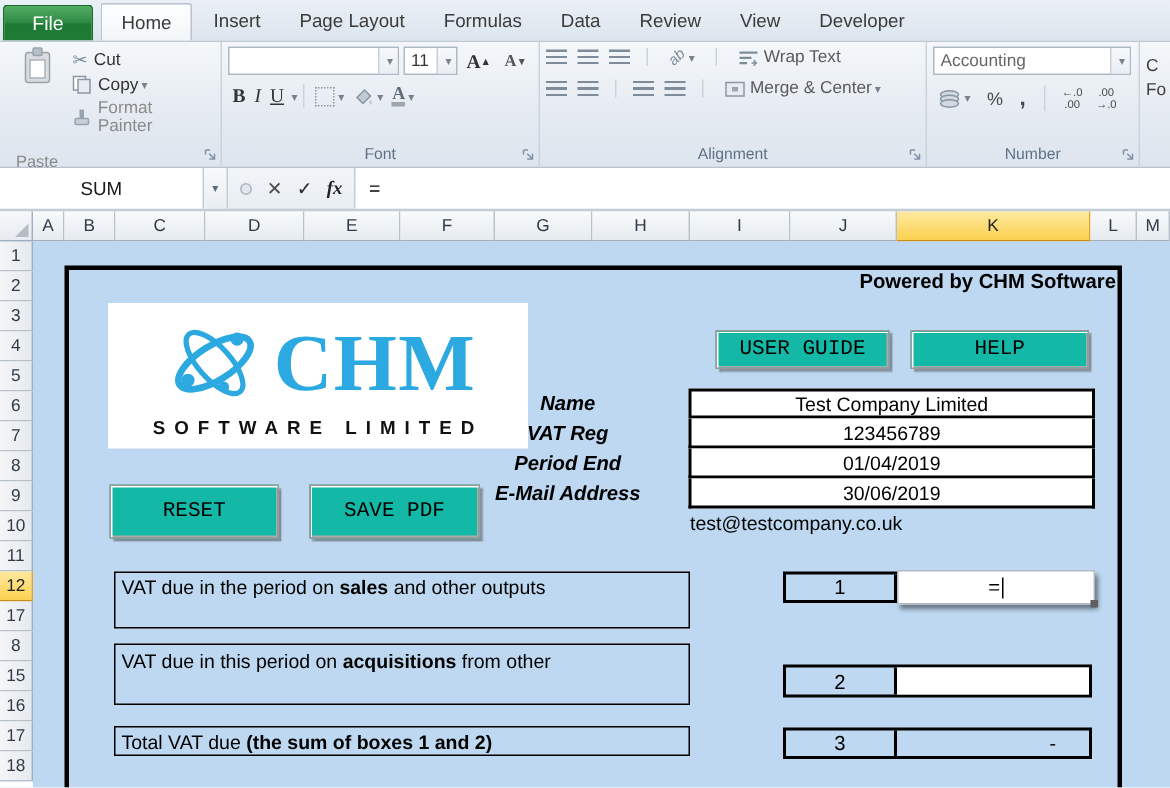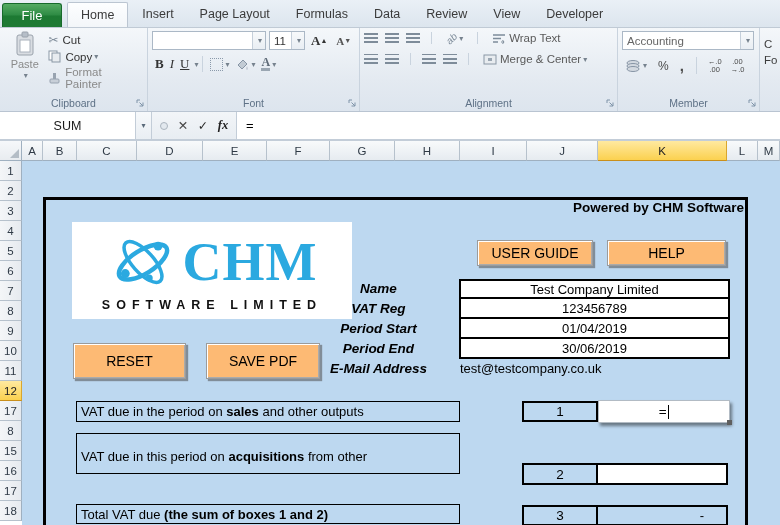--- a/index.html
+++ b/index.html
@@ -10,21 +10,21 @@
   .file-tab { margin:0 4px 0 2px; width:60px; height:24px; border-radius:3px 3px 0 0;
     background:linear-gradient(#55AB63 0%, #2E8B44 48%, #1D7A33 52%, #1F7A34 100%);
     color:#fff; font-size:13px; display:flex; align-items:center; justify-content:center; border:1px solid #176A2B; border-bottom:none; }
   .tab { height:25px; padding:5px 13px 0; font-size:12.5px; color:#3B3B3B; white-space:nowrap;margin-top:32px; }
   .tab.active { background:linear-gradient(#FDFEFF,#F3F6F9); border:1px solid #BBC5D1; border-bottom:none; border-radius:2px 2px 0 0; margin:0 1px; }
 
   
   .ribbon { height:84px; background:linear-gradient(#F4F7FA,#E4EAF1 62%,#DDE5EE); border-bottom:1px solid #B9C4D1; display:flex; }
   .group { display:flex; flex-direction:column; border-right:1px solid #C9D3DE; position:relative; }
   .gcontent { flex:1; display:flex; padding:3px 4px 0; }
-  .gcol { display:flex; flex-direction:column; }
+  .gcol { display:flex; flex-direction:column;gap:44px; }
   .grow { display:flex; align-items:center; }
   .glabel { height:16px; font-size:10.5px; color:#5E7186; display:flex; align-items:center; justify-content:center; }
   .launcher { position:absolute; right:2px; bottom:3px; }
   .dd { font-size:8px; color:#76828E; margin-left:2px; }
   .divv { width:1px; background:#C9D3DE; margin:1px 4px; align-self:stretch; }
   .rbtn { display:flex; align-items:center; font-size:11.5px; color:#333; padding:1px 3px; }
   .muted { color:#8a8a8a; }
   .combo { background:#fff; border:1px solid #ABB8C6; height:19px; display:flex; align-items:center; font-size:11.5px; color:#666; }
   .combo .cval { flex:1; padding-left:4px; }
   .combo .carrow { width:13px; border-left:1px solid #C5CFDA; height:100%; display:flex; align-items:center; justify-content:center; background:linear-gradient(#F7F9FB,#E9EEF3); }
@@ -50,29 +50,29 @@
   .colh { display:flex; align-items:center; justify-content:center; font-size:11.5px; color:#2F3A46;
     background:linear-gradient(#F8FAFB,#E6EBF0); border-right:1px solid #B6C1CC; border-bottom:1px solid #9FB0C0; }
   .colh.sel, .rowh.sel { background:linear-gradient(#FFE9A0,#FBD14F); border-right:1px solid #D9A62E; border-bottom:1px solid #C98F1B; color:#222; }
   .gridwrap { height:364px; display:flex; }
   .rowheads { width:22px; display:flex; flex-direction:column; }
   .rowh { height:20px; flex:0 0 20px; display:flex; align-items:center; justify-content:center; font-size:11.5px; color:#2F3A46;
     background:linear-gradient(to right,#F4F6F8,#E6EAEF); border-right:1px solid #9FB0C0; border-bottom:1px solid #B6C1CC; }
   .canvas { flex:1; position:relative; background:#BDD8F0; overflow:hidden; }
 
   
-  .abs { position:absolute;margin-top:20px; }
+  .abs { position:absolute; }
   .outer-box { left:21px; top:16px; width:705px; height:400px; border:3px solid #000; }
   .powered { top:19px; right:36px; font-weight:bold; font-size:13.5px; color:#000; }
   .logo { left:50px; top:41px; width:280px; height:97px; background:#fff; display:flex; flex-direction:column; }
   .logo-top { flex:1; display:flex; align-items:center; justify-content:center; gap:4px; padding-top:4px; }
   .logo-chm { font-family:"Liberation Serif",serif; font-weight:bold; font-size:54px; line-height:50px; color:#2BA9E0; letter-spacing:1px; }
   .logo-sub { text-align:center; font-size:12.5px; letter-spacing:6px; color:#111; padding-bottom:7px; font-weight:600; white-space:nowrap; }
-  .btn3d { background:#fdba74; border:1px solid #9B9B9B; display:flex; align-items:center; justify-content:center;
-    font-size:14px; color:#000; box-shadow:inset 1px 1px 0 #fff, inset -1px -1px 0 #ABABAB, 2px 2px 1px rgba(80,80,80,.55); }
+  .btn3d { background:#14b8a6; border:1px solid #9B9B9B; display:flex; align-items:center; justify-content:center;
+    font-size:14px; color:#000; box-shadow:inset 1px 1px 0 #fff, inset -1px -1px 0 #ABABAB, 2px 2px 1px rgba(80,80,80,.55);font-family:Liberation Mono, monospace; }
   .flabels { left:268px; top:98px; width:180px; text-align:center;font-style:italic; }
   .flabels div { height:20px; line-height:20px; font-weight:bold; font-size:13.5px; color:#000; padding-right:3px; }
   .fields { left:437px; top:98px; width:271px; }
   .field-row { height:20px; background:#fff; border:2px solid #000; display:flex; align-items:center; justify-content:center; font-size:13px; color:#000; }
   .field-row + .field-row { border-top:0; }
   .email-val { left:438px; top:178px; height:20px; line-height:20px; font-size:13px; color:#000; }
   .vlabel { left:54px; width:384px; border:1px solid #000; font-size:13px; color:#000; padding:1px 0 0 4px; line-height:18px; }
   .vbox { display:flex; border:2px solid #000; background:#BDD8F0; }
   .vbox .num { width:74px; border-right:2px solid #000; display:flex; align-items:center; justify-content:center; font-size:13.5px; color:#000; }
   .vbox .val { flex:1; display:flex; align-items:center; font-size:13px; color:#000; }
@@ -260,21 +260,21 @@
         <div class="decbtn">
           <span>←.0</span>
           <span>.00</span>
         </div>
         <div class="decbtn">
           <span>.00</span>
           <span>→.0</span>
         </div>
       </div>
     </div>
-    <div class="glabel">Member</div>
+    <div class="glabel">Number</div>
     <svg class="launcher" width="9" height="9">
       <path d="M1 1 H4 M1 1 V4 M3.5 3.5 L7 7 M7 3.5 V7 H3.5" stroke="#7E93A8" fill="none"></path>
     </svg>
   </div>
 
   <div class="clipped-group">
     <span>C</span>
     <span>Fo</span>
   </div>
 </div>
@@ -349,49 +349,48 @@
       </div>
       <div class="logo-sub">SOFTWARE LIMITED</div>
     </div>
 
     <div class="abs btn3d" style="left:455px;top:59px;width:116px;height:26px">USER GUIDE</div>
     <div class="abs btn3d" style="left:585px;top:59px;width:119px;height:26px">HELP</div>
 
     <div class="abs flabels">
       <div>Name</div>
       <div>VAT Reg</div>
-      <div>Period Start</div>
       <div>Period End</div>
       <div>E-Mail Address</div>
     </div>
 
     <div class="abs fields">
       <div class="field-row">Test Company Limited</div>
       <div class="field-row">123456789</div>
       <div class="field-row">01/04/2019</div>
       <div class="field-row">30/06/2019</div>
     </div>
     <div class="abs email-val">test@testcompany.co.uk</div>
 
     <div class="abs btn3d" style="left:51px;top:162px;width:113px;height:36px">RESET</div>
     <div class="abs btn3d" style="left:184px;top:162px;width:114px;height:36px">SAVE PDF</div>
 
-    <div class="abs vlabel" style="top:220px;height:21px">
+    <div class="abs vlabel" style="top:220px;height:38px">
       <span>VAT due in the period on </span><b>sales</b><span> and other outputs</span>
     </div>
     <div class="abs vbox" style="left:500px;top:220px;width:206px;height:21px">
       <div class="num">1</div>
       <div class="val white"></div>
     </div>
     <div class="abs editcell">
       <span>=</span>
         <span class="caret"></span>
     </div>
 
-    <div class="abs vlabel" style="top:252px;height:41px;padding-top:14px">
+    <div class="abs vlabel" style="top:268px;height:41px;padding-top:2px">
       <div><span>VAT due in this period on </span><b>acquisitions</b><span> from other</span></div>
     </div>
     <div class="abs vbox" style="left:500px;top:282px;width:206px;height:22px">
       <div class="num">2</div>
       <div class="val white"></div>
     </div>
 
     <div class="abs vlabel" style="top:323px;height:20px">
       <span>Total VAT due </span><b>(the sum of boxes 1 and 2)</b><span></span>
     </div>

